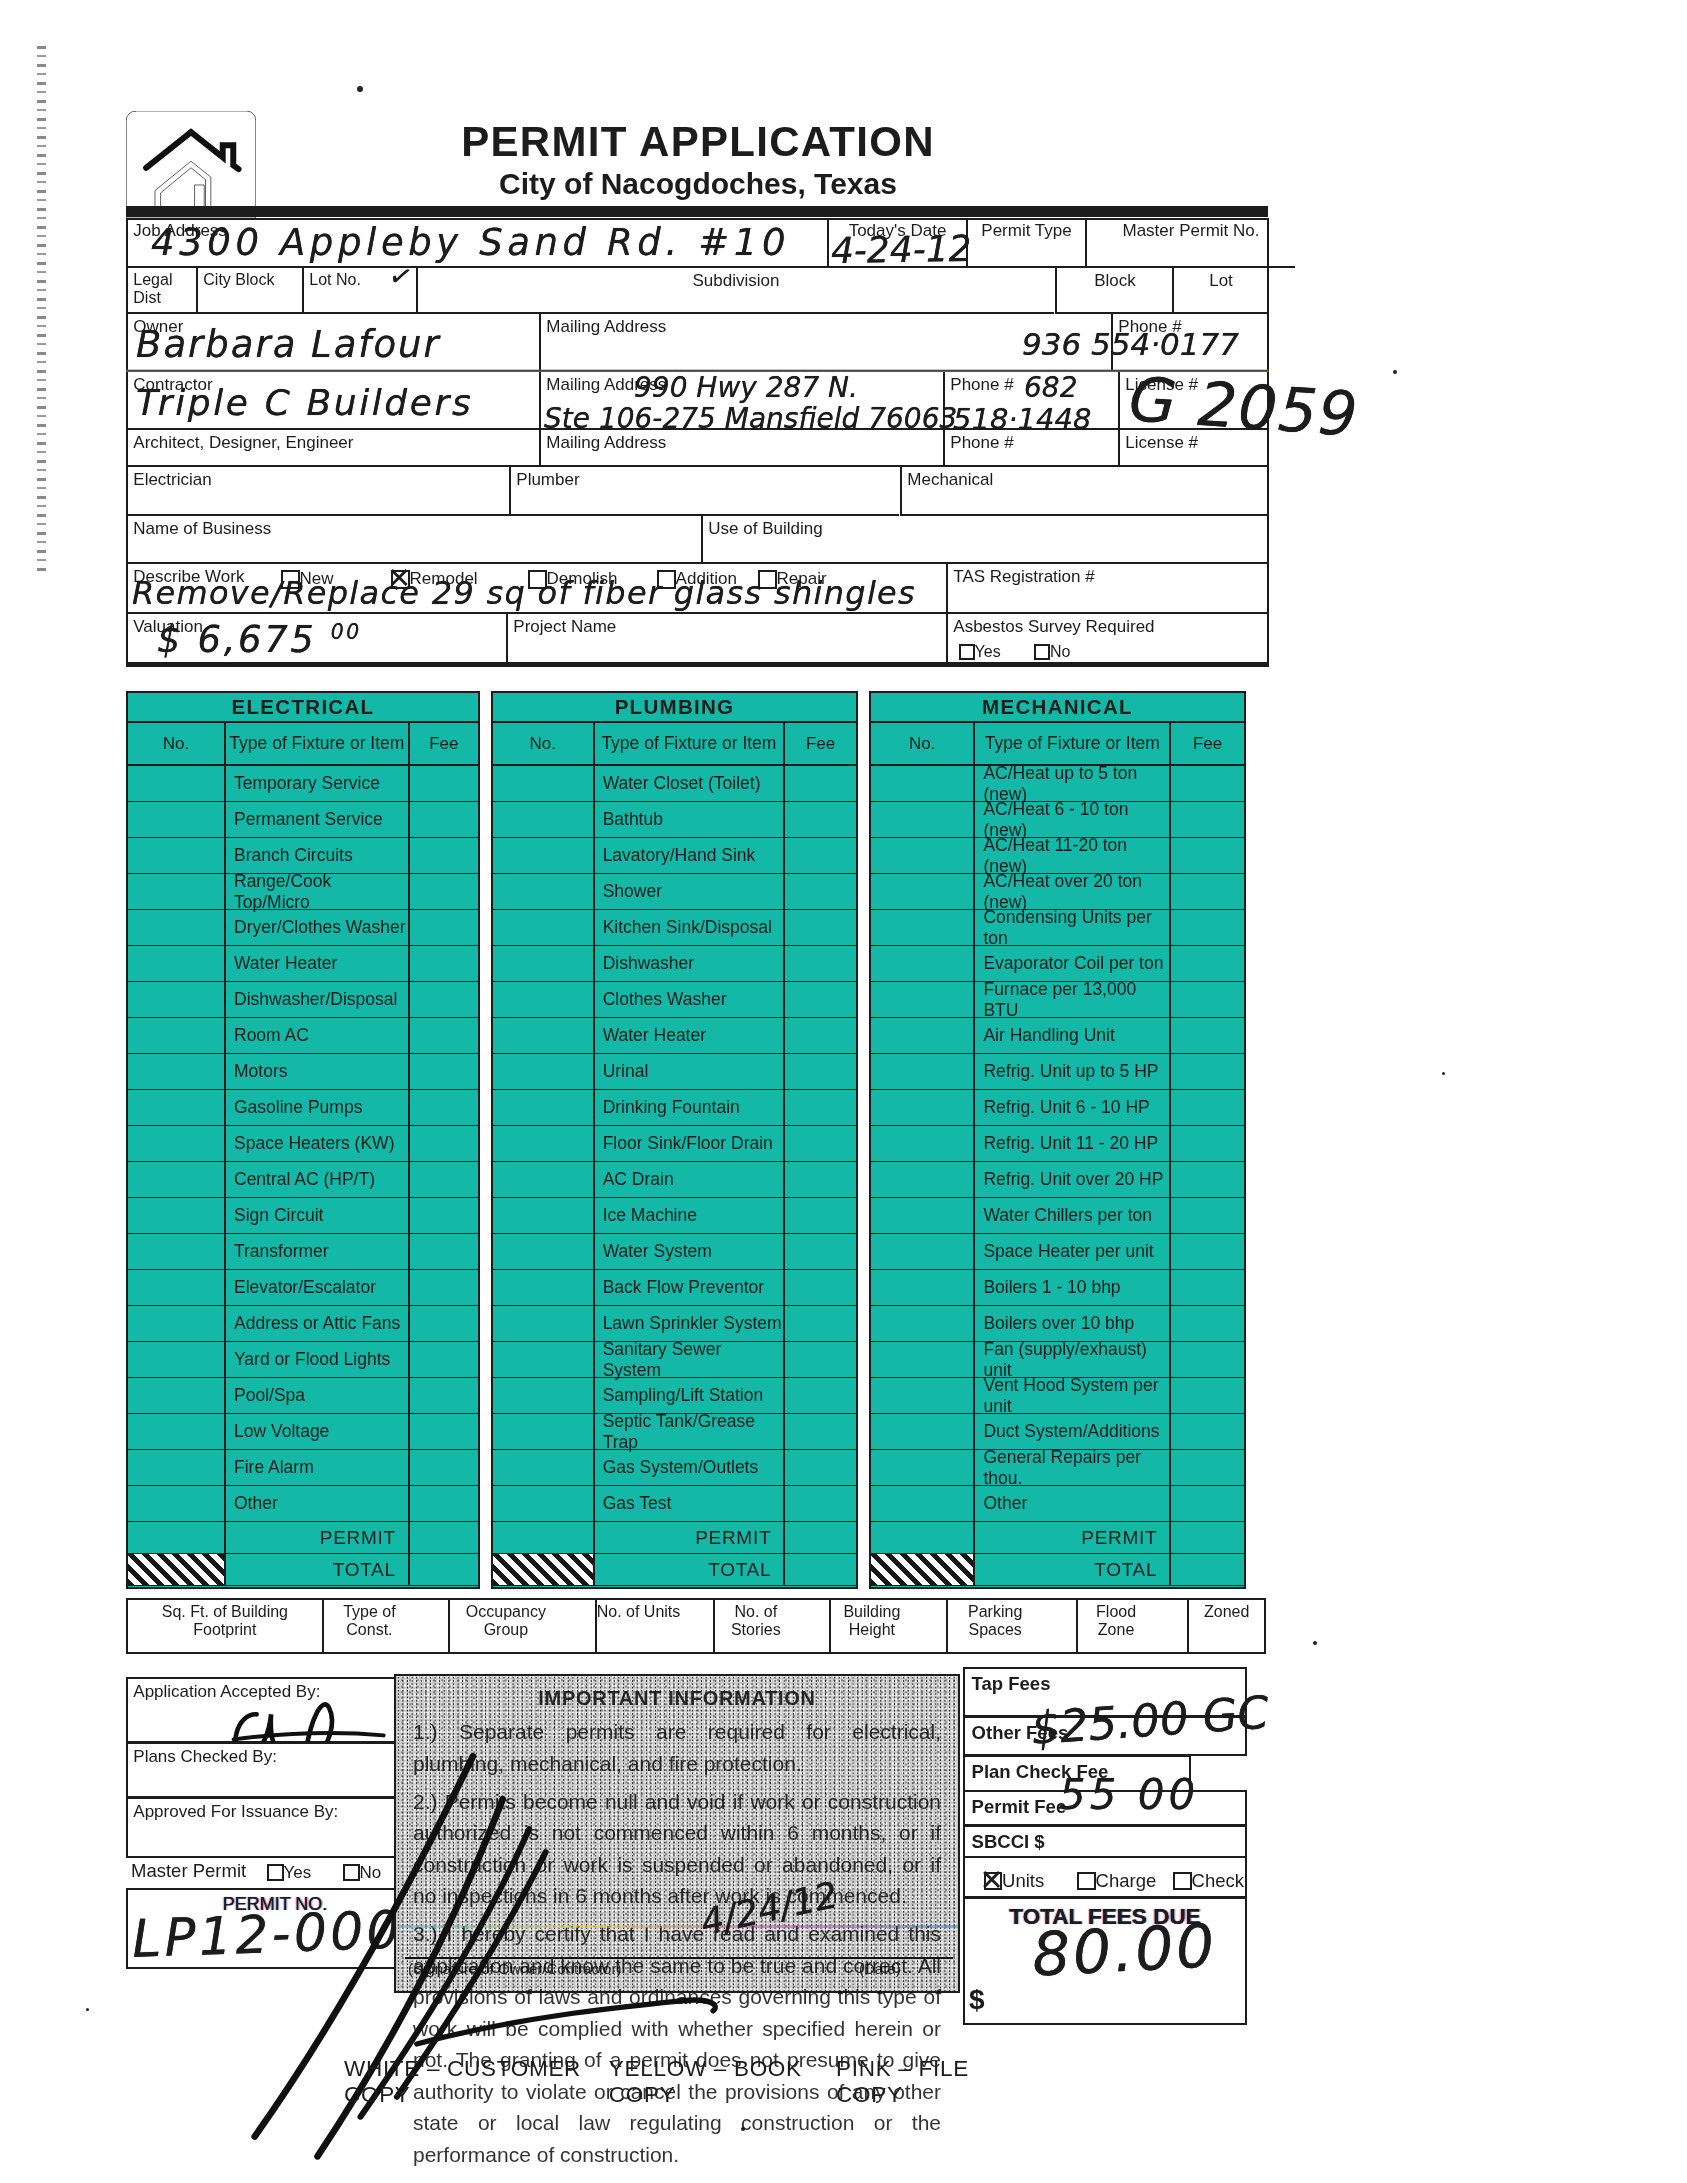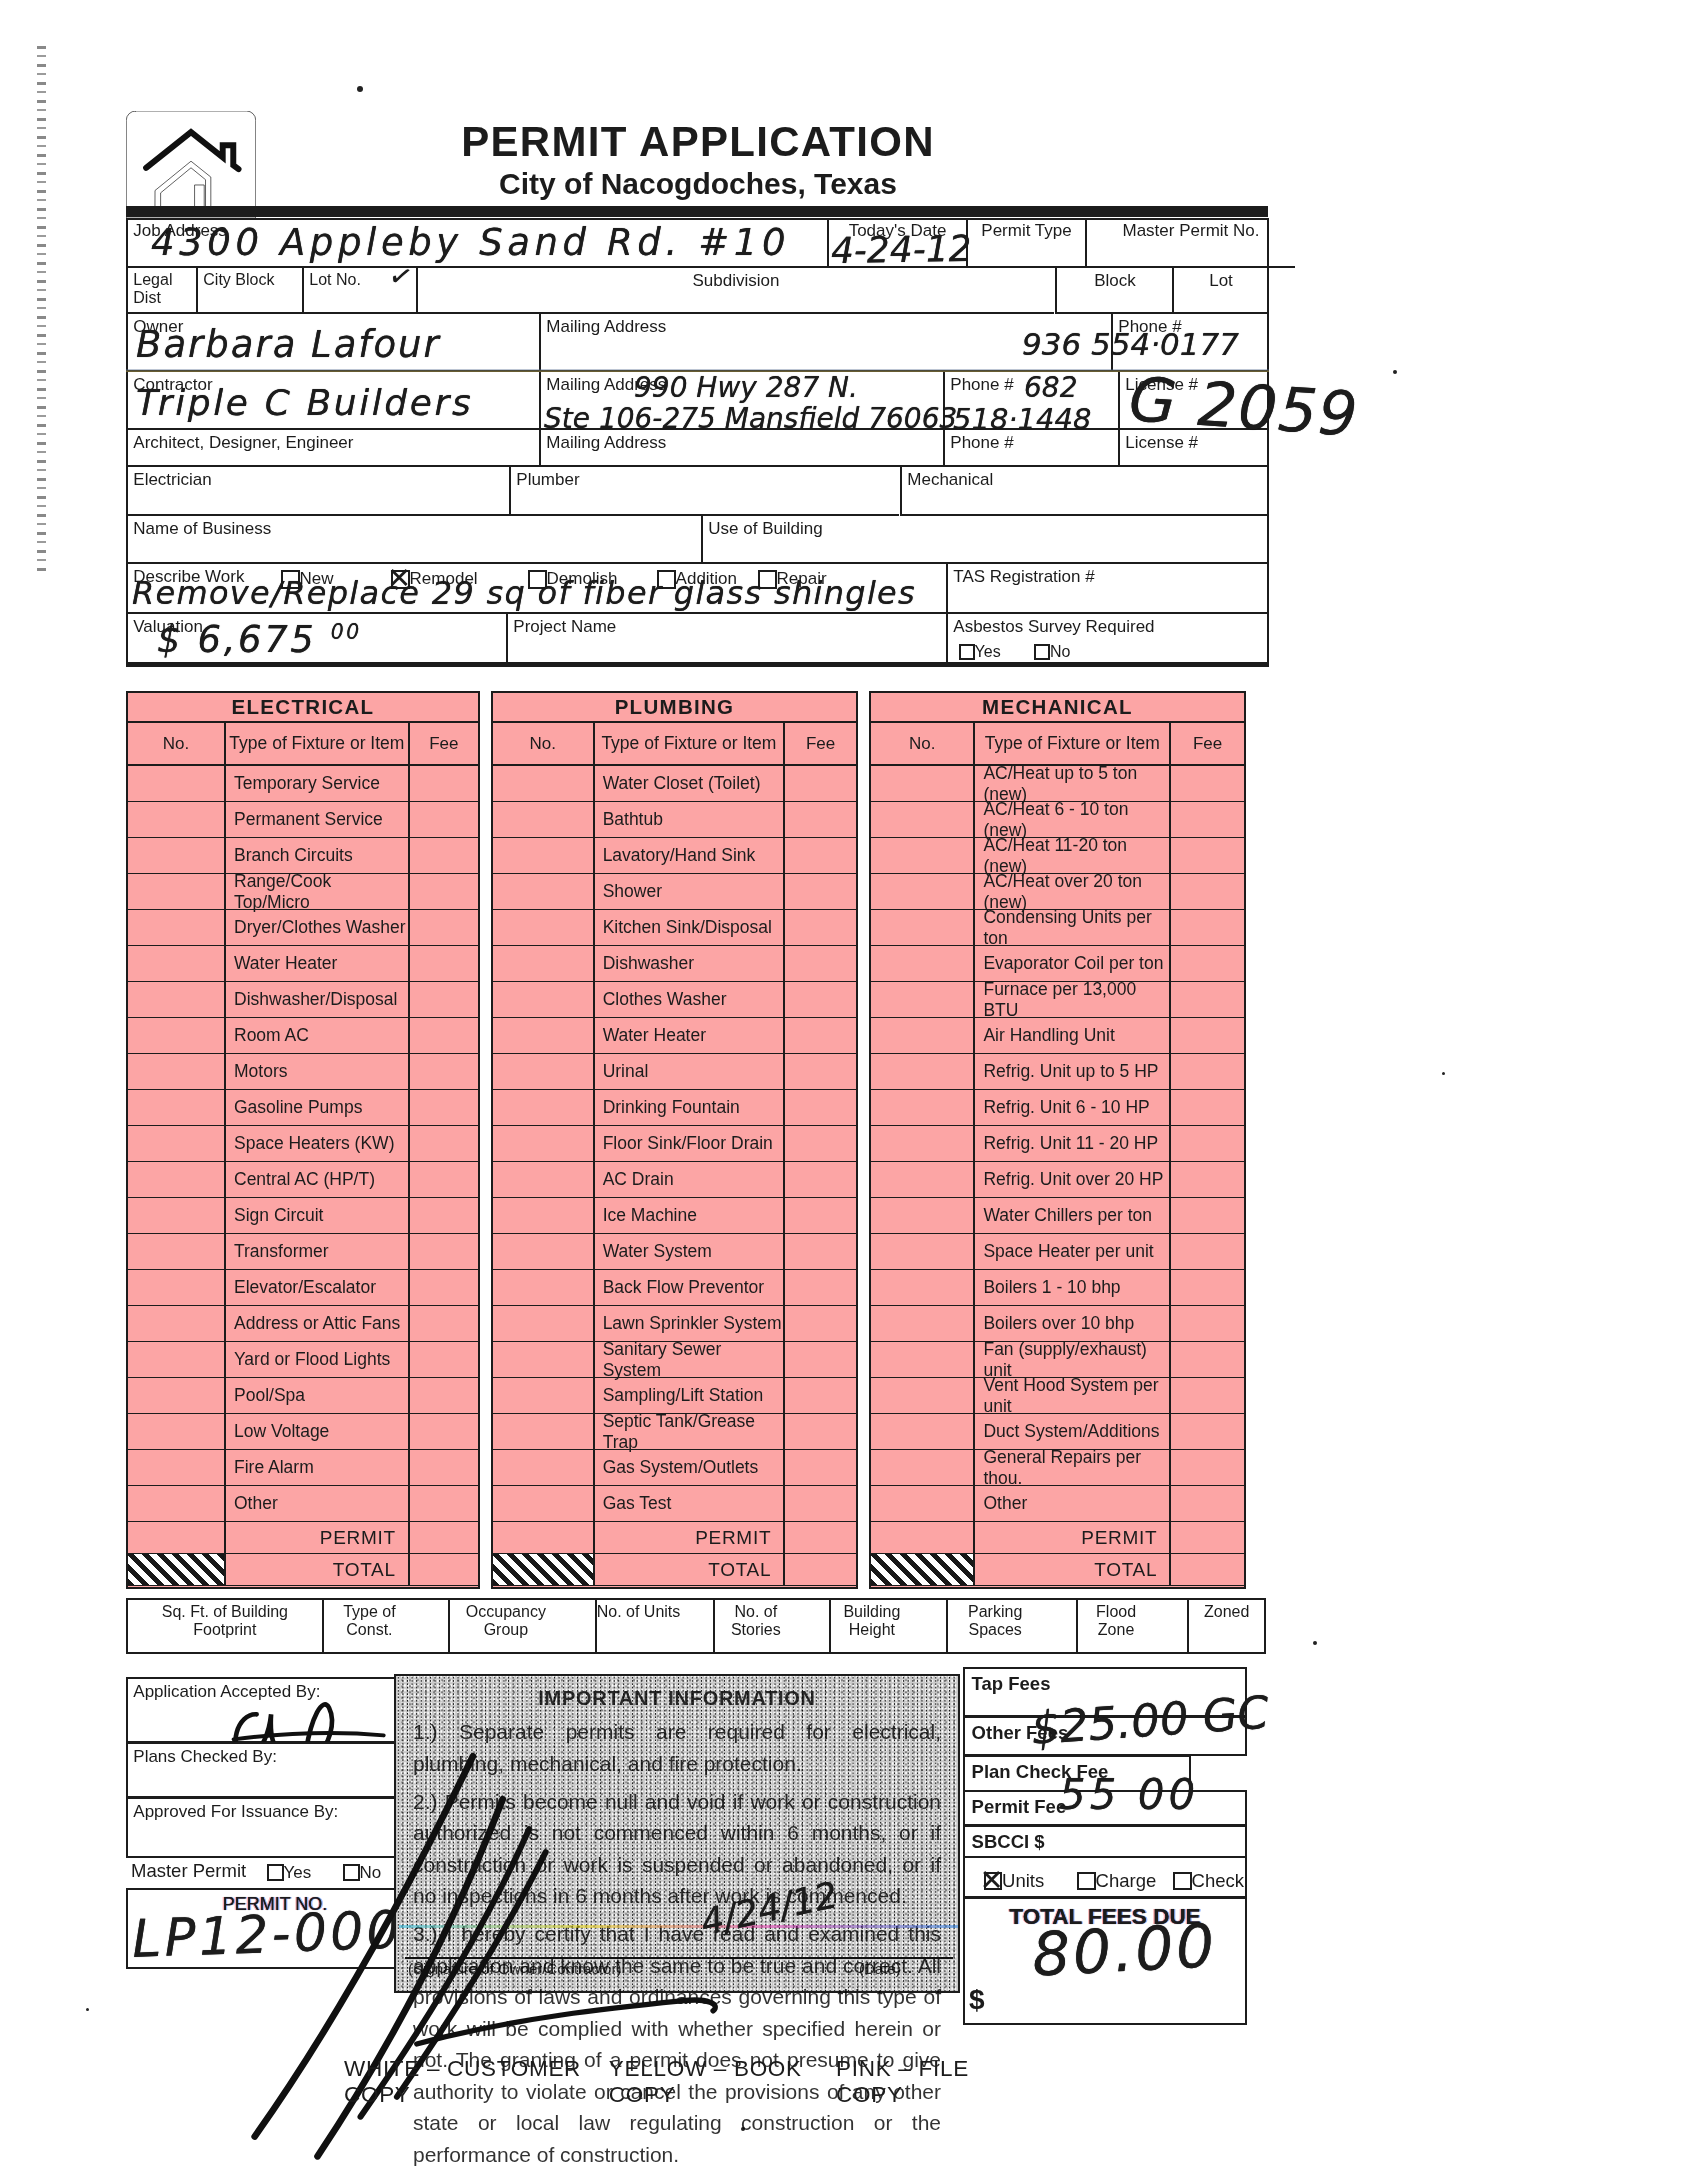--- a/index.html
+++ b/index.html
@@ -31,21 +31,21 @@
   
   .hw{font-family:"DejaVu Sans",sans-serif;font-style:italic;white-space:nowrap;
       text-shadow:0 0 0.7px rgba(0,0,0,.9);line-height:1;}
   .hw sup{font-size:.55em;}
   
   .cbg{display:flex;align-items:center;gap:0;position:absolute;}
   .cb{width:14.6px;height:14.6px;border:2px solid var(--ink);display:inline-block;position:relative;flex:none;}
   .cb.on::after{content:"\2715";position:absolute;left:-6px;top:-10.6px;font-size:29px;font-weight:bold;color:var(--ink);}
   .cbl{font-size:17px;}
   
-  .ftable{border:2px solid var(--ink);background:#fca5a5;}
+  .ftable{border:2px solid var(--ink);background:#14b8a6;}
   .t-title{height:28px;border-bottom:2px solid var(--ink);display:flex;align-items:center;justify-content:center;
            font-size:20.5px;font-weight:bold;letter-spacing:1.3px;}
   .t-row{display:flex;height:36px;border-bottom:1.3px solid var(--ink);box-sizing:border-box;}
   .t-row.t-head{height:43px;border-bottom:2px solid var(--ink);}
   .t-row.t-last{height:32px;}
   .t-no{width:28%;border-right:2px solid var(--ink);box-sizing:border-box;display:flex;align-items:center;justify-content:center;font-size:17px;}
   .t-type{width:52.5%;border-right:2px solid var(--ink);box-sizing:border-box;display:flex;align-items:center;padding-left:8px;font-size:17.5px;}
   .t-head .t-type{justify-content:center;padding-left:0;}
   .t-fee{flex:1;display:flex;align-items:center;justify-content:center;font-size:17px;}
   .t-type.rlab{justify-content:flex-end;padding-right:12px;font-size:19px;letter-spacing:0.7px;}

